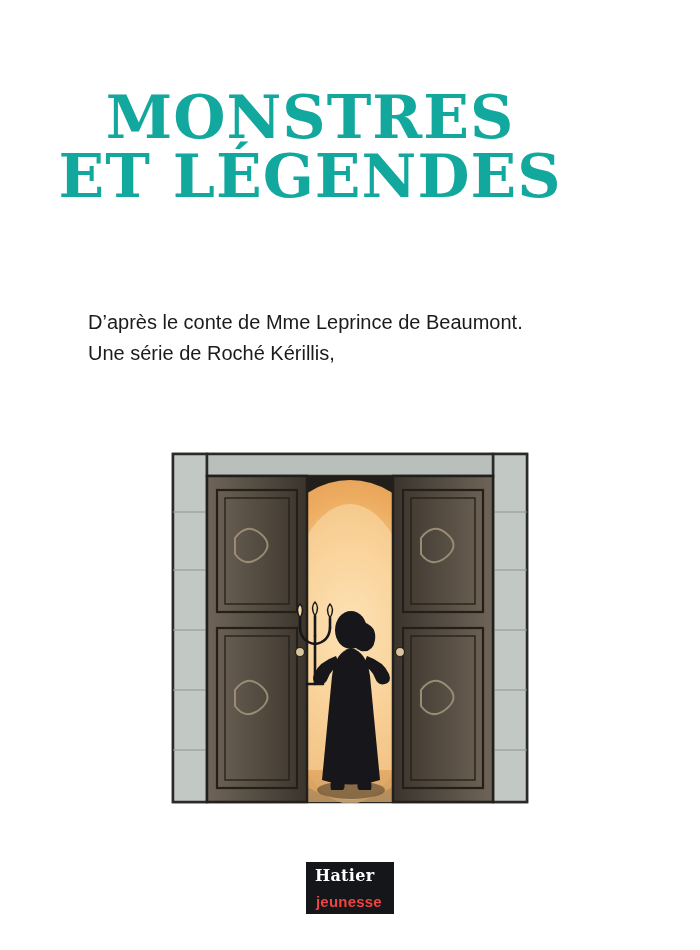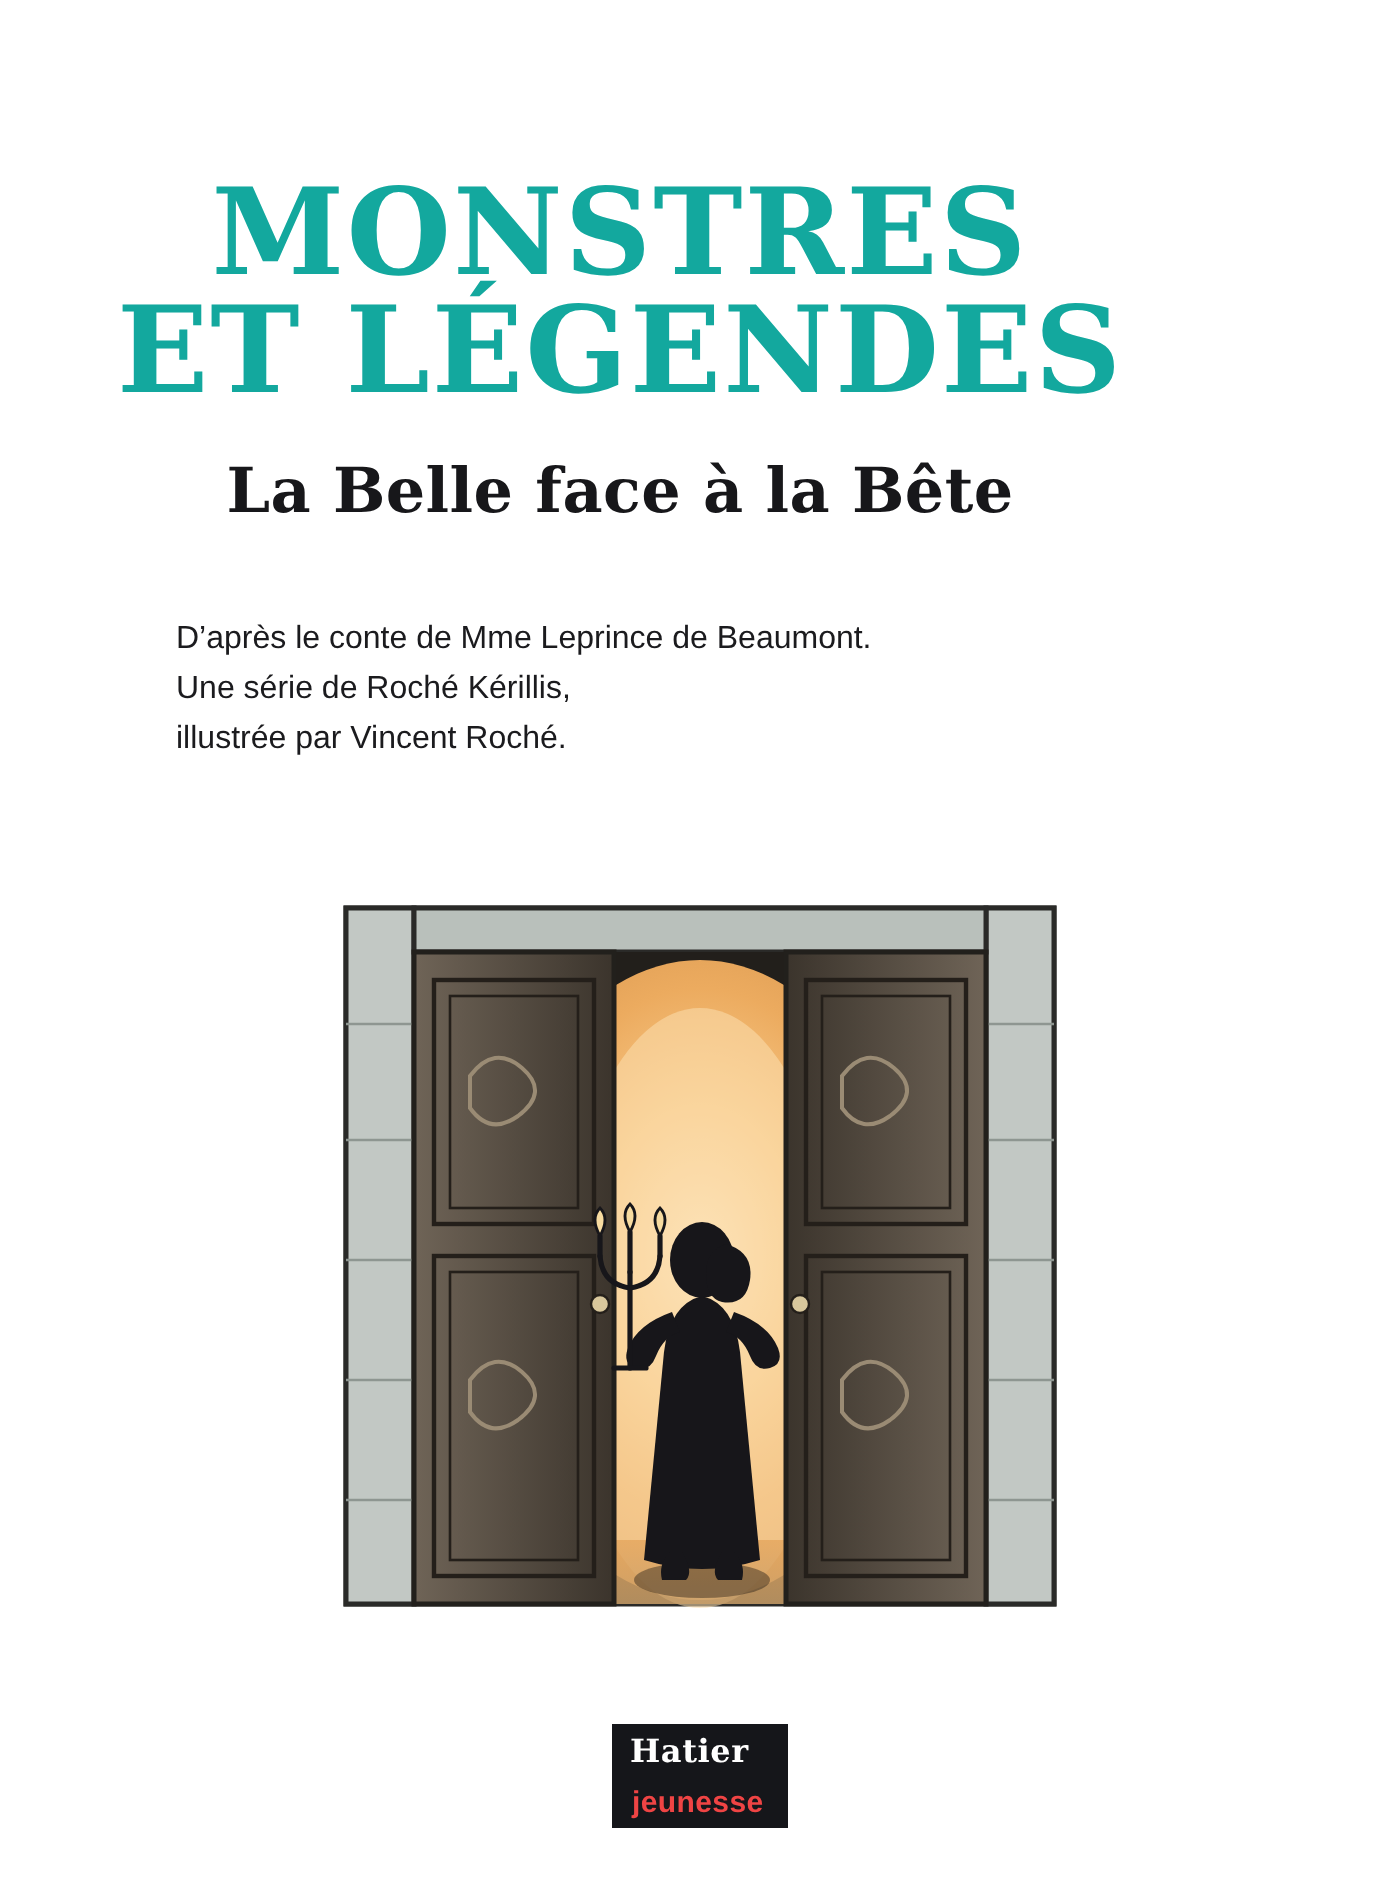--- a/index.html
+++ b/index.html
@@ -53,21 +53,21 @@
     letter-spacing: 0.2px;
   }
 
   
   .credits {
     position: absolute;
     top: 307px;
     left: 88px;
     width: 540px;
     font-family: "Liberation Sans", sans-serif;
-    font-size: 16px;
+    font-size: 20px;
     line-height: 1.57;
     color: #1b1b1e;
   }
   .credits div { white-space: nowrap; }
 
   
   .illustration {
     position: absolute;
     top: 440px;
     left: 155px;
@@ -109,27 +109,25 @@
 </head>
 <body>
 
 <div class="page">
 
   <div class="title-block">
     <h1 class="series-title">
       <span>MONSTRES</span>
       <span class="line2">ET LÉGENDES</span>
     </h1>
-    <h2 class="episode-title">La Belle face à la Bête</h2>
   </div>
 
   <div class="credits">
     <div>D’après le conte de Mme Leprince de Beaumont.</div>
     <div>Une série de Roché Kérillis,</div>
-    <div>illustrée par Vincent Roché.</div>
   </div>
 
   <div class="illustration">
     <svg width="390" height="380" viewBox="0 0 390 380" xmlns="http://www.w3.org/2000/svg" aria-hidden="true">
       <defs>
         <radialGradient id="glow" cx="50%" cy="46%" r="52%">
           <stop offset="0%" stop-color="#fde6c0"></stop>
           <stop offset="45%" stop-color="#f8c987"></stop>
           <stop offset="80%" stop-color="#ecab5f"></stop>
           <stop offset="100%" stop-color="#e09f56"></stop>

